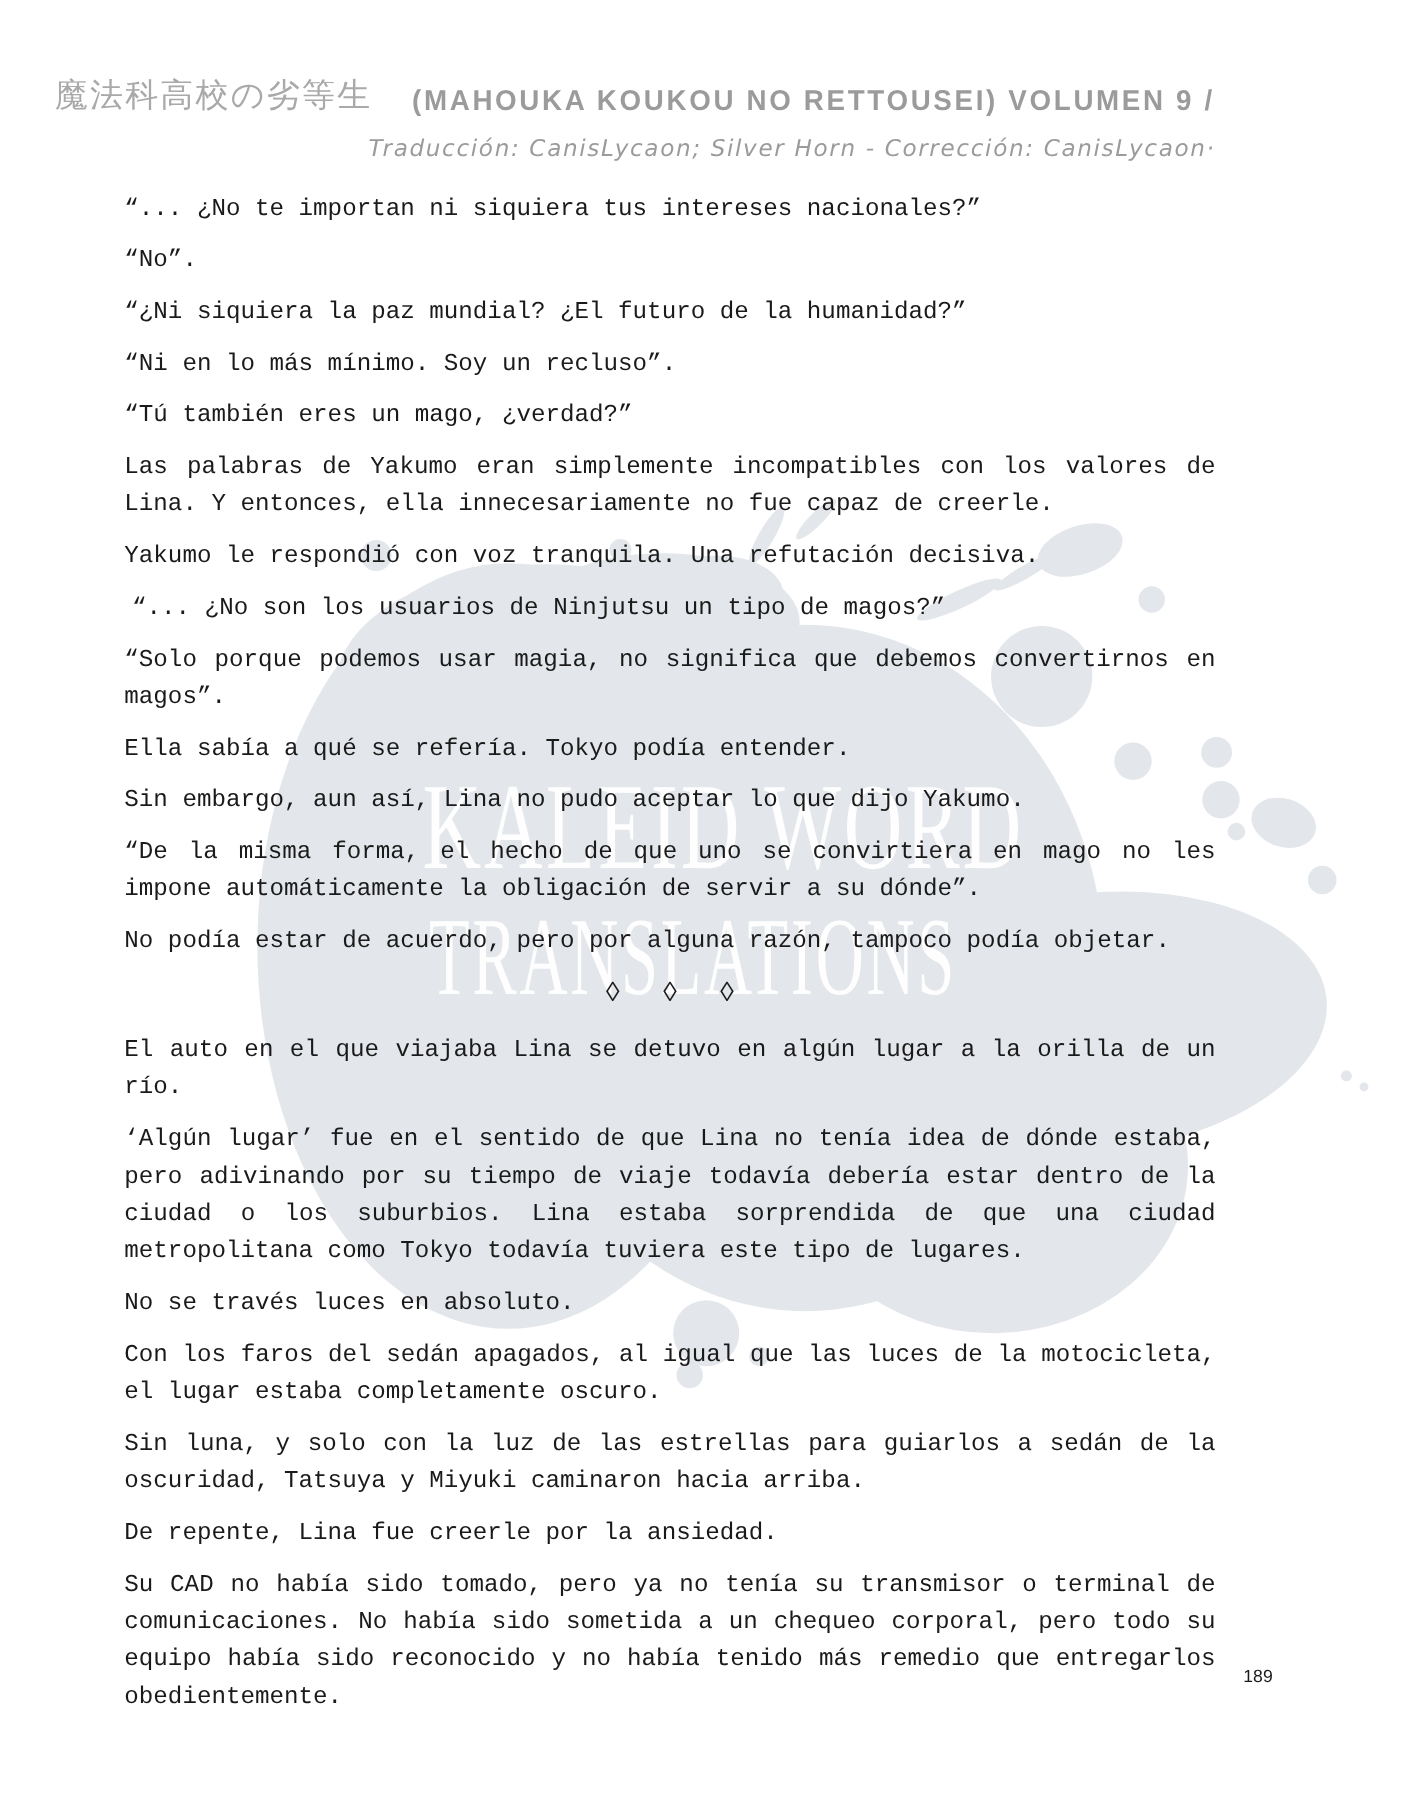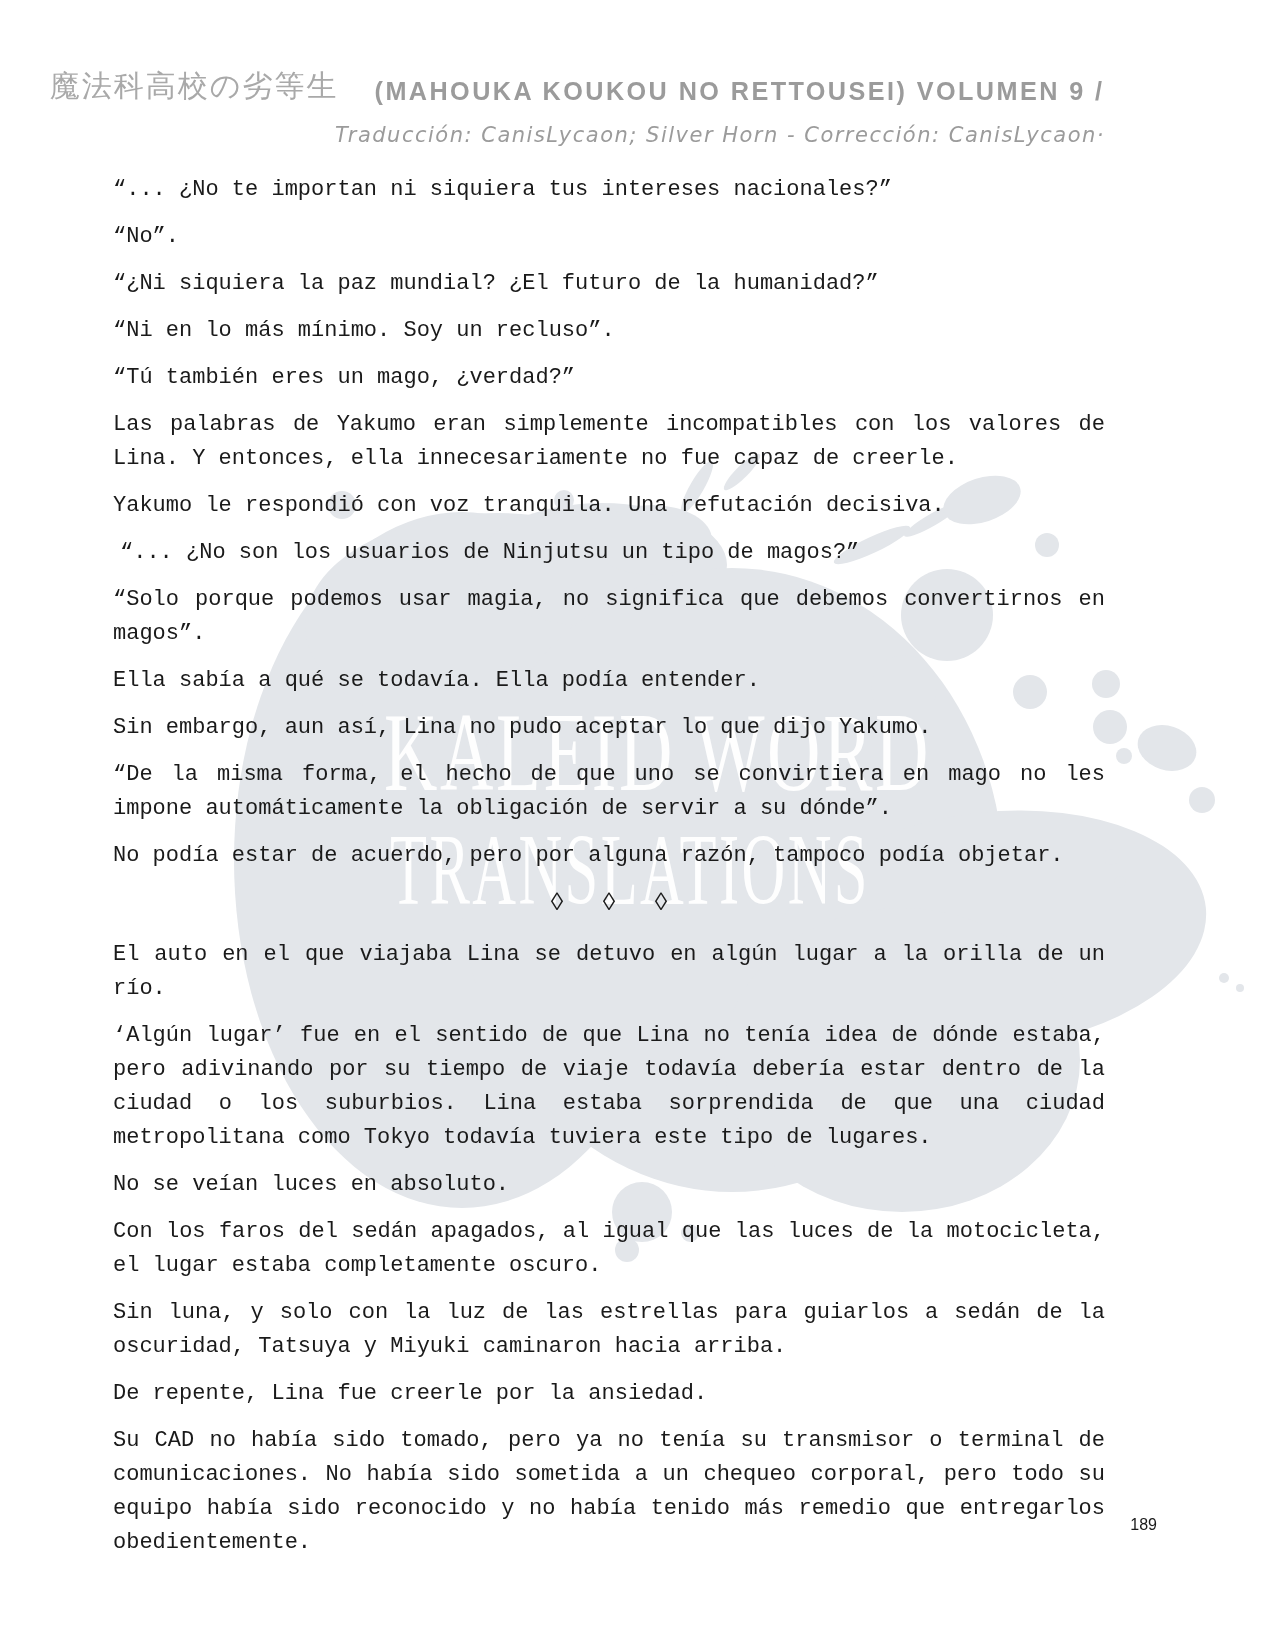--- a/index.html
+++ b/index.html
@@ -177,30 +177,30 @@
     <div class="body-text">
       <p>“... ¿No te importan ni siquiera tus intereses nacionales?”</p>
       <p>“No”.</p>
       <p>“¿Ni siquiera la paz mundial? ¿El futuro de la humanidad?”</p>
       <p>“Ni en lo más mínimo. Soy un recluso”.</p>
       <p>“Tú también eres un mago, ¿verdad?”</p>
       <p>Las palabras de Yakumo eran simplemente incompatibles con los valores de Lina. Y entonces, ella innecesariamente no fue capaz de creerle.</p>
       <p>Yakumo le respondió con voz tranquila. Una refutación decisiva.</p>
       <p class="pad-left">“... ¿No son los usuarios de Ninjutsu un tipo de magos?”</p>
       <p>“Solo porque podemos usar magia, no significa que debemos convertirnos en magos”.</p>
-      <p>Ella sabía a qué se todavía. Ella podía entender.</p>
+      <p>Ella sabía a qué se refería. Tokyo podía entender.</p>
       <p>Sin embargo, aun así, Lina no pudo aceptar lo que dijo Yakumo.</p>
       <p>“De la misma forma, el hecho de que uno se convirtiera en mago no les impone automáticamente la obligación de servir a su dónde”.</p>
       <p>No podía estar de acuerdo, pero por alguna razón, tampoco podía objetar.</p>
 
       <p class="separator">◊ ◊ ◊</p>
 
       <p>El auto en el que viajaba Lina se detuvo en algún lugar a la orilla de un río.</p>
       <p>‘Algún lugar’ fue en el sentido de que Lina no tenía idea de dónde estaba, pero adivinando por su tiempo de viaje todavía debería estar dentro de la ciudad o los suburbios. Lina estaba sorprendida de que una ciudad metropolitana como Tokyo todavía tuviera este tipo de lugares.</p>
-      <p>No se veían luces en absoluto.</p>
+      <p>No se través luces en absoluto.</p>
       <p>Con los faros del sedán apagados, al igual que las luces de la motocicleta, el lugar estaba completamente oscuro.</p>
       <p>Sin luna, y solo con la luz de las estrellas para guiarlos a sedán de la oscuridad, Tatsuya y Miyuki caminaron hacia arriba.</p>
       <p>De repente, Lina fue creerle por la ansiedad.</p>
       <p>Su CAD no había sido tomado, pero ya no tenía su transmisor o terminal de comunicaciones. No había sido sometida a un chequeo corporal, pero todo su equipo había sido reconocido y no había tenido más remedio que entregarlos obedientemente.</p>
     </div>
 
   </div>
 
   <div class="page-number">189</div>
 

